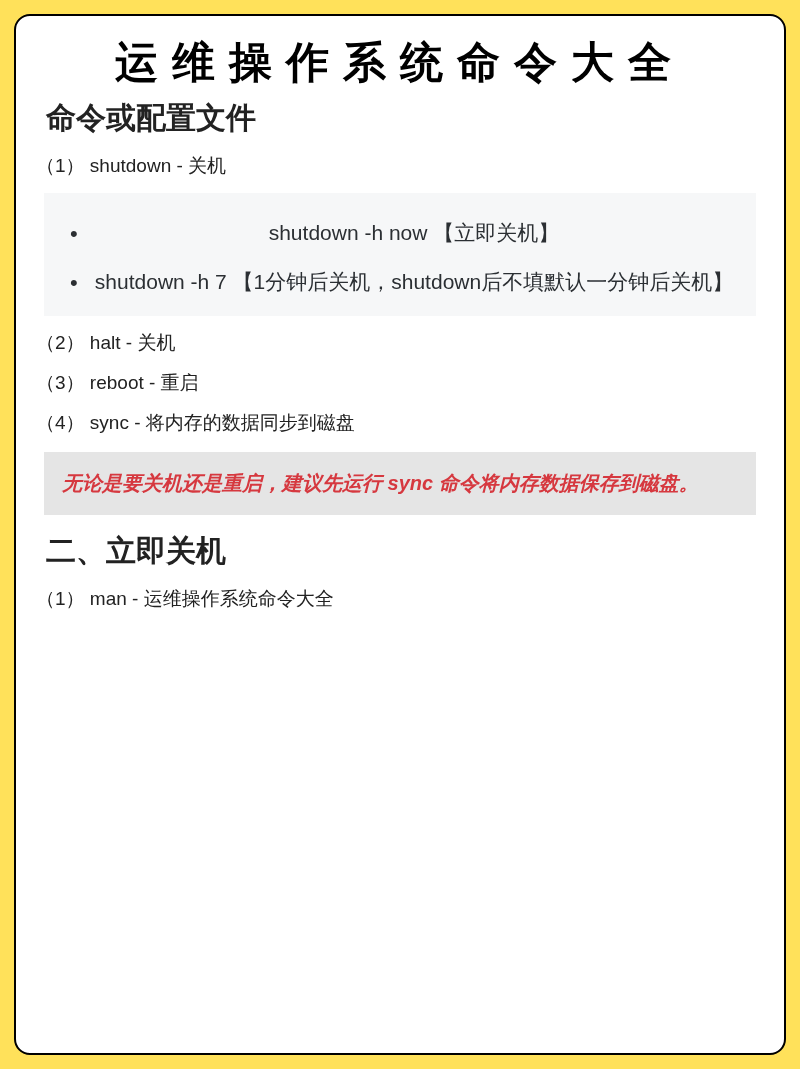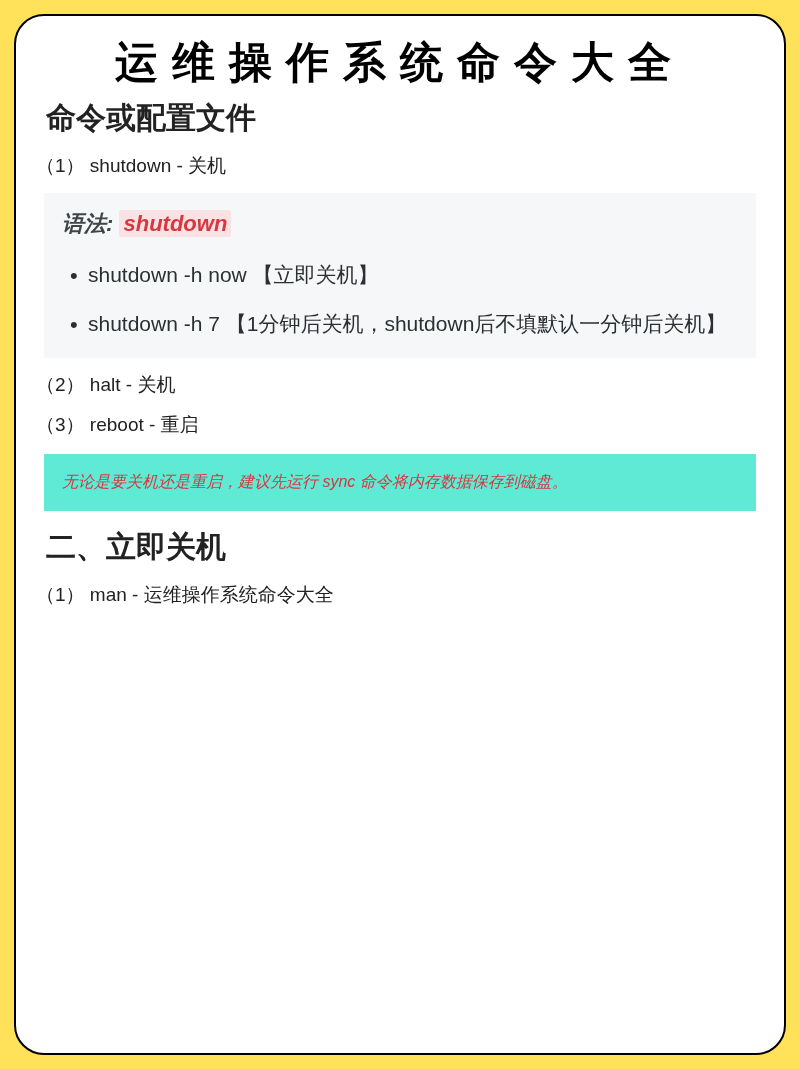--- a/index.html
+++ b/index.html
@@ -9,21 +9,21 @@
     }
     body {
       width: 800px;
       height: 1069px;
       background: #ffe15a;
       font-family: "PingFang SC", "Microsoft YaHei", Arial, sans-serif;
       padding: 14px;
     }
     .card {
       background: #fff;
-      border-radius: 30px;
+      border-radius: 16px;
       border: 2px solid #000;
       width: 100%;
       height: 100%;
       padding: 18px 0 0 0;
       overflow: hidden;
     }
     .main-title {
       font-size: 43px;
       font-weight: 900;
       text-align: center;
@@ -74,71 +74,73 @@
     .code-block ul {
       list-style: none;
       padding-left: 26px;
     }
     .code-block li {
       position: relative;
       font-size: 21px;
       color: #2b2f33;
       line-height: 1.55;
       padding: 8px 0;
+      text-align: center;
     }
     .code-block li::before {
       content: "•";
       position: absolute;
       left: -18px;
       color: #2b2f33;
       font-size: 22px;
     }
     .note-block {
-      background: #5eead4;
+      background: #e5e5e5;
       margin: 16px 28px;
       padding: 18px 18px;
-      font-size: 16px;
+      font-size: 20px;
       font-style: italic;
       color: #d6383f;
+      font-weight: bold;
     }
   </style>
 </head>
 <body>
 
 <div class="card">
   <h1 class="main-title">运维操作系统命令大全</h1>
 
   <h2 class="section-title">命令或配置文件</h2>
 
   <div class="item-line">
     <span class="item-num">（1）</span>
     <span>shutdown - 关机</span>
   </div>
 
   <div class="code-block">
-    <div class="syntax-line">
-      <span class="syntax-label">语法:</span>
-      <span class="syntax-cmd">shutdown</span>
-    </div>
     <ul>
       <li>shutdown -h now 【立即关机】</li>
       <li>shutdown -h 7 【1分钟后关机，shutdown后不填默认一分钟后关机】</li>
     </ul>
   </div>
 
   <div class="item-line">
     <span class="item-num">（2）</span>
     <span>halt - 关机</span>
   </div>
 
   <div class="item-line">
     <span class="item-num">（3）</span>
     <span>reboot - 重启</span>
   </div>
 
+  <div class="item-line">
+    <span class="item-num">（4）</span>
+    <span>sync - 将内存的数据同步到磁盘</span>
+  </div>
 
   <div class="note-block">无论是要关机还是重启，建议先运行 sync 命令将内存数据保存到磁盘。</div>
 
   <h2 class="section-title">二、立即关机</h2>
 
   <div class="item-line">
     <span class="item-num">（1）</span>
     <span>man - 运维操作系统命令大全</span>
   </div>
 

